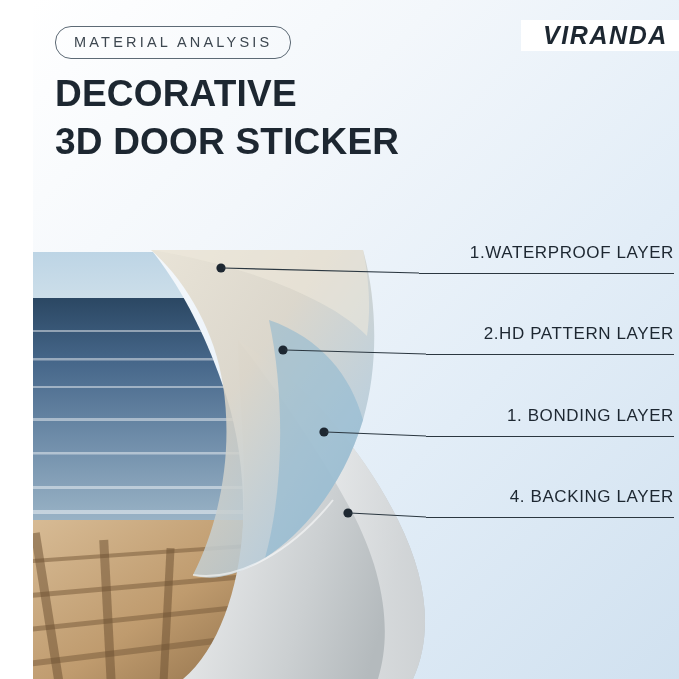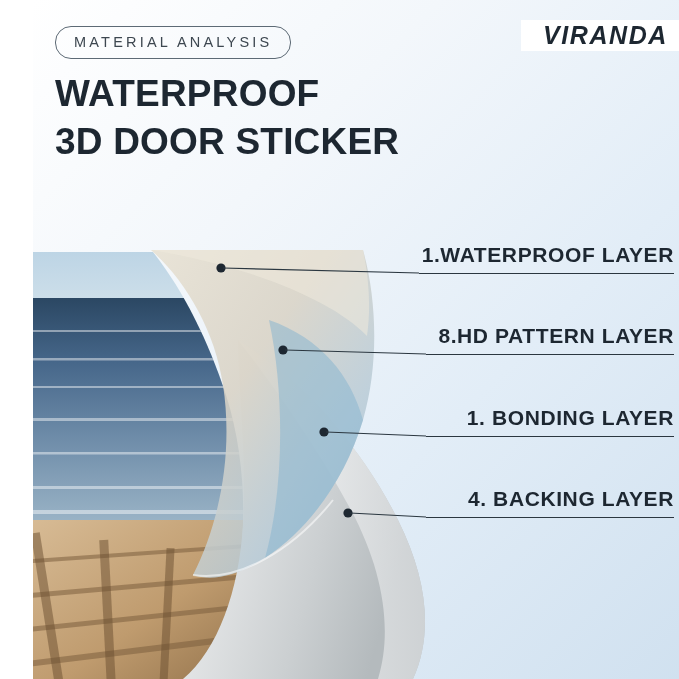--- a/index.html
+++ b/index.html
@@ -54,22 +54,22 @@
 
   
   .art{position:absolute;left:0;top:180px;width:679px;height:499px;}
   .art svg{display:block;}
 
   
   .callouts{position:absolute;left:0;top:180px;width:679px;height:499px;}
   .callout{
     position:absolute;
     color:#1d2731;
-    font-size:21px;
-    font-weight:bold;
+    font-size:17px;
+    font-weight:normal;
     letter-spacing:0.6px;
     white-space:nowrap;
     text-align:right;
     right:38px;
   }
   .c1{top:63px;}
   .c2{top:144px;}
   .c3{top:226px;}
   .c4{top:307px;}
   .rule{
@@ -82,21 +82,21 @@
   .r2{top:174px;width:248px;}
   .r3{top:256px;width:248px;}
   .r4{top:337px;width:248px;}
 </style>
 </head>
 <body>
 
 <div id="root">
 
   <div class="eyebrow">MATERIAL ANALYSIS</div>
-  <div class="title">WATERPROOF
+  <div class="title">DECORATIVE
 3D DOOR STICKER</div>
   <div class="brand-box">
     <div class="brand-text">VIRANDA</div>
   </div>
 
   <div class="art">
     <svg width="679" height="499" viewBox="0 0 679 499" xmlns="http://www.w3.org/2000/svg">
       <defs>
         <linearGradient id="sky" x1="0" y1="0" x2="0" y2="1">
           <stop offset="0%" stop-color="#b9d2e4"></stop>
@@ -183,21 +183,21 @@
       <path d="M252,170 L393,174" stroke="#2b3740" stroke-width="1.2" fill="none"></path>
       <path d="M293,252 L393,256" stroke="#2b3740" stroke-width="1.2" fill="none"></path>
       <path d="M317,333 L393,337" stroke="#2b3740" stroke-width="1.2" fill="none"></path>
     </svg>
   </div>
 
   <div class="callouts">
     <div class="callout c1">1.WATERPROOF LAYER</div>
     <div class="rule r1"></div>
 
-    <div class="callout c2">8.HD PATTERN LAYER</div>
+    <div class="callout c2">2.HD PATTERN LAYER</div>
     <div class="rule r2"></div>
 
     <div class="callout c3">1. BONDING LAYER</div>
     <div class="rule r3"></div>
 
     <div class="callout c4">4. BACKING LAYER</div>
     <div class="rule r4"></div>
   </div>
 
 </div>

